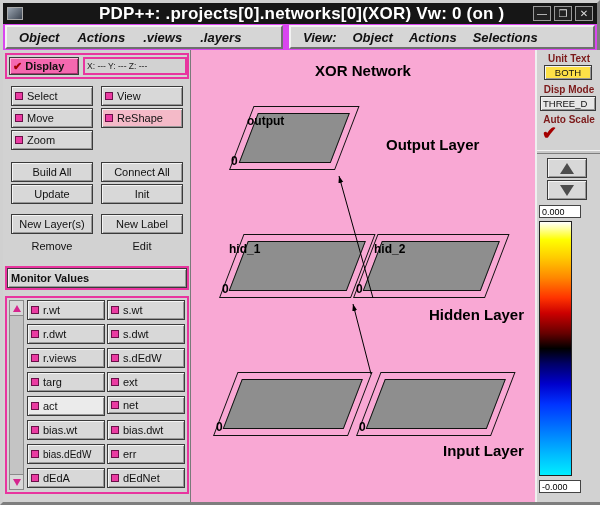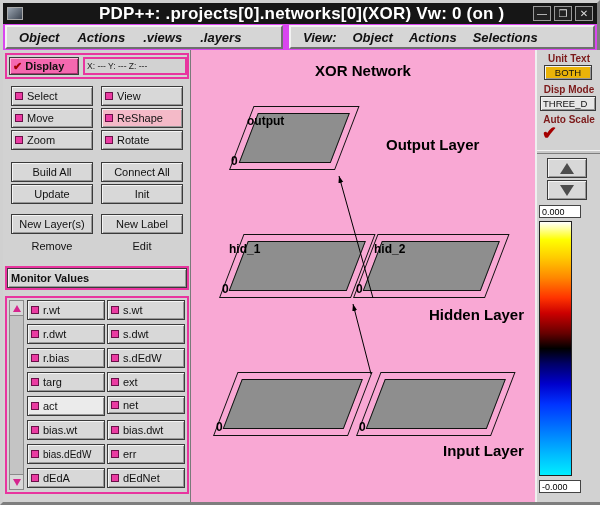--- a/index.html
+++ b/index.html
@@ -110,24 +110,20 @@
         <span>Move</span>
       </div>
       <div class="btn lefty" style="left:98px;top:58px;width:82px;height:20px;background:#f4bac8;">
         <span class="ind"></span>
         <span>ReShape</span>
       </div>
       <div class="btn lefty" style="left:8px;top:80px;width:82px;height:20px;">
         <span class="ind"></span>
         <span>Zoom</span>
       </div>
-      <div class="btn lefty" style="left:98px;top:80px;width:82px;height:20px;">
-        <span class="ind"></span>
-        <span>Rotate</span>
-      </div>
 
       <div class="btn" style="left:8px;top:112px;width:82px;height:20px;">
           <span>Build All</span>
         </div>
       <div class="btn" style="left:98px;top:112px;width:82px;height:20px;">
           <span>Connect All</span>
         </div>
       <div class="btn" style="left:8px;top:134px;width:82px;height:20px;">
           <span>Update</span>
         </div>
@@ -173,21 +169,21 @@
             <span class="ind"></span>
             <span>r.dwt</span>
           </div>
         <div class="btn lefty" style="left:100px;top:26px;width:78px;height:20px;">
             <span class="ind"></span>
             <span>s.dwt</span>
           </div>
 
         <div class="btn lefty" style="left:20px;top:50px;width:78px;height:20px;">
             <span class="ind"></span>
-            <span>r.bias</span>
+            <span>r.views</span>
           </div>
         <div class="btn lefty" style="left:100px;top:50px;width:78px;height:20px;">
             <span class="ind"></span>
             <span>s.dEdW</span>
           </div>
 
         <div class="btn lefty" style="left:20px;top:74px;width:78px;height:20px;">
             <span class="ind"></span>
             <span>targ</span>
           </div>
@@ -272,21 +268,21 @@
             <path d="M0,0 L7,2.5 L0,5 z" fill="#000"></path>
           </marker>
         </defs>
         <line x1="182" y1="248" x2="148" y2="126" stroke="#000" stroke-width="1" marker-end="url(#arr)"></line>
         <line x1="180" y1="324" x2="162" y2="254" stroke="#000" stroke-width="1" marker-end="url(#arr)"></line>
       </svg>
     </div>
 
     <div class="right-panel">
       <div class="rp-label" style="top:3px;">Unit Text</div>
-      <div class="btn rp-btn" style="left:7px;top:15px;width:48px;height:15px;background:#eab308;">BOTH</div>
+      <div class="btn rp-btn" style="left:7px;top:15px;width:48px;height:15px;background:#fde047;">BOTH</div>
 
       <div class="rp-label" style="top:34px;">Disp Mode</div>
       <div class="btn rp-btn" style="left:3px;top:46px;width:56px;height:15px;background:#e6e6e6;justify-content:flex-start;padding-left:2px;">THREE_D</div>
 
       <div class="rp-label" style="top:64px;">Auto Scale</div>
       <div style="position:absolute;left:5px;top:72px;font-size:18px;font-weight:bold;color:#a40000;">✔</div>
 
       <div class="divider" style="top:100px;"></div>
 
       <div class="btn" style="left:10px;top:108px;width:40px;height:20px;">

